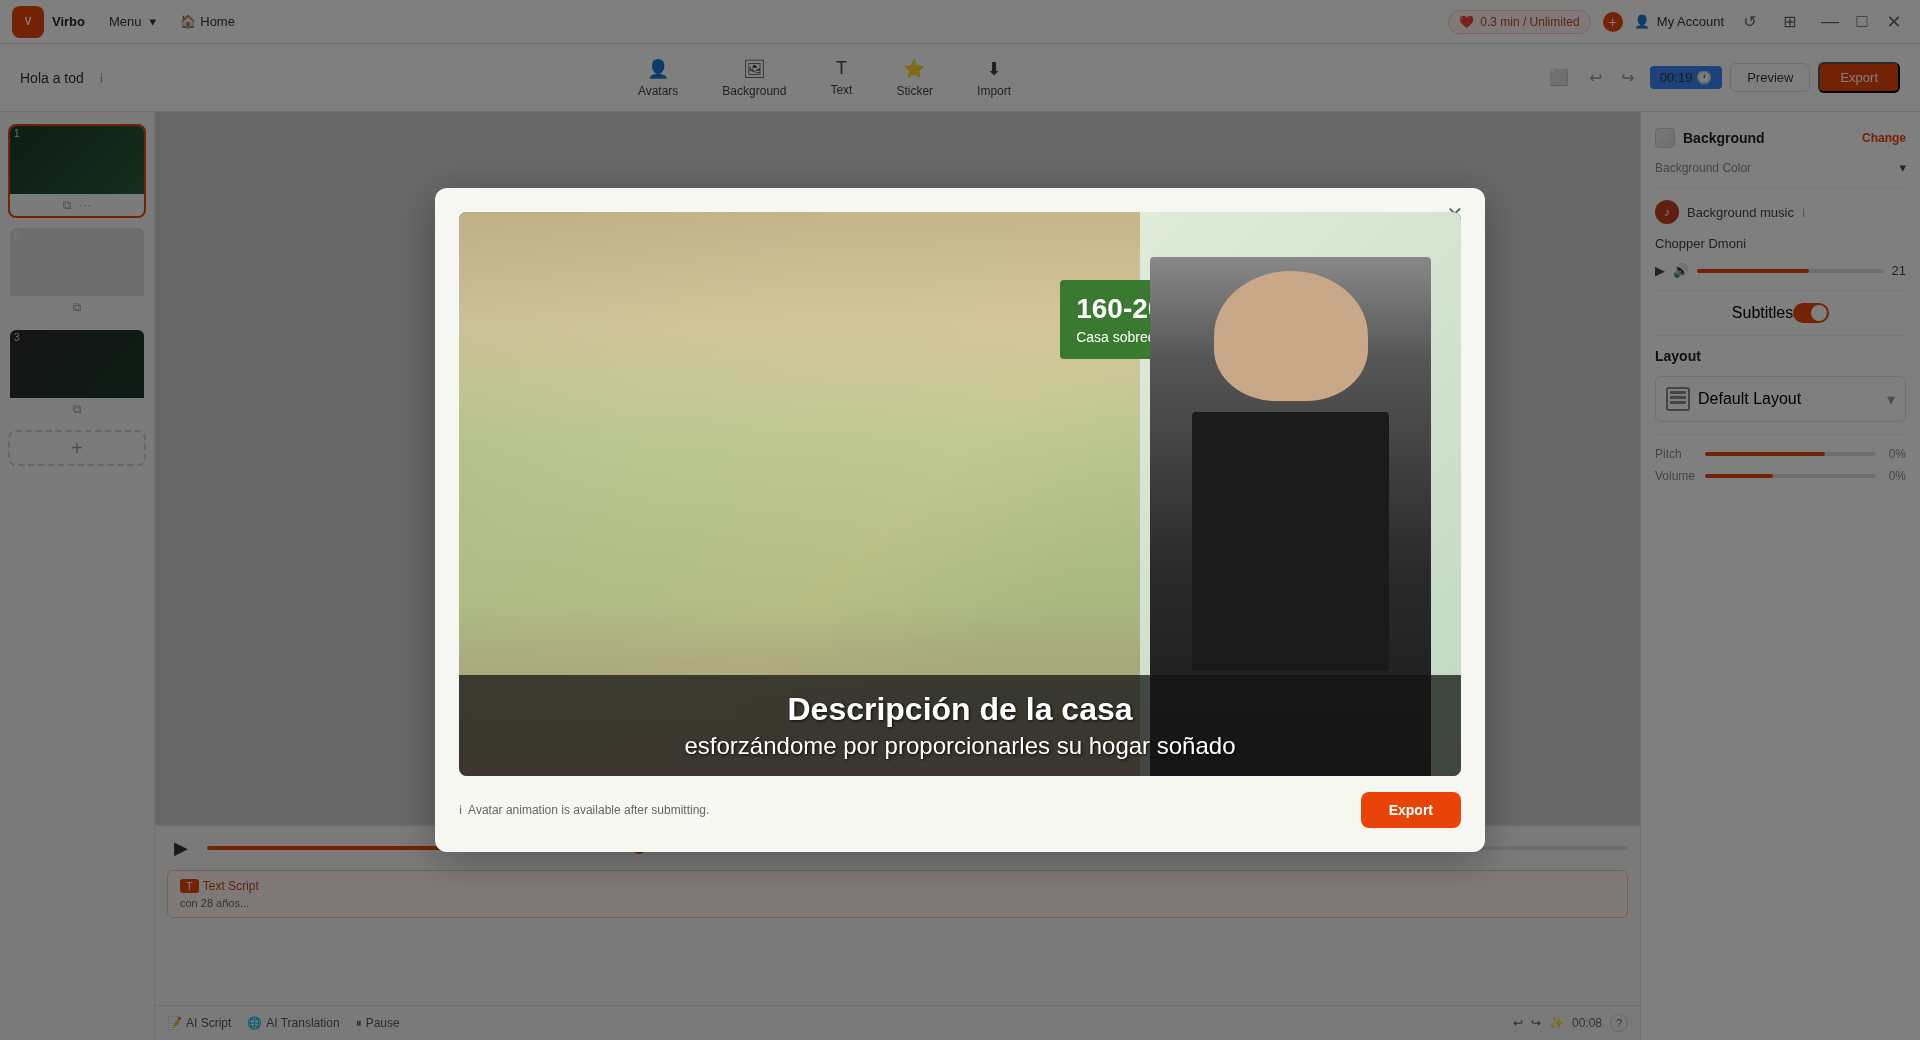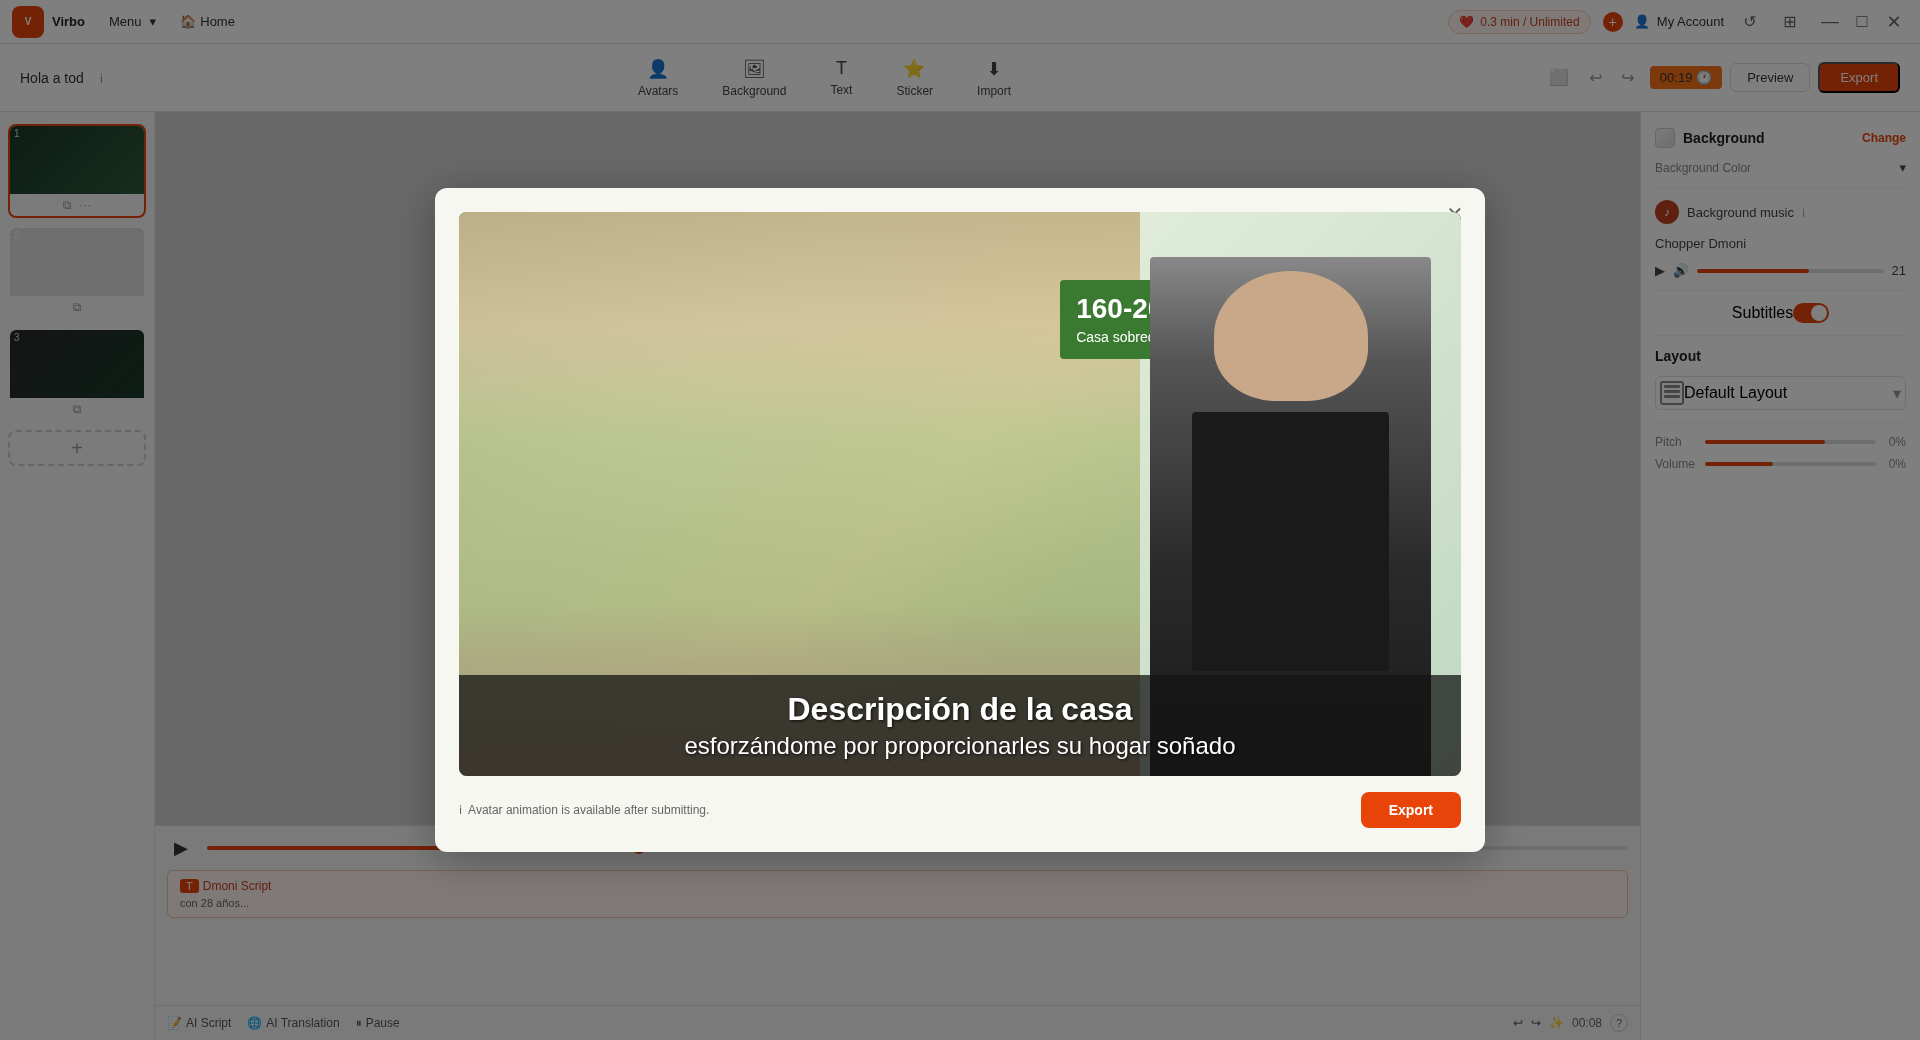--- a/index.html
+++ b/index.html
@@ -34,21 +34,21 @@
     .project-title { font-size: 14px; color: #333; font-weight: 500; margin-right: 8px; }
     .toolbar2-spacer { flex: 1; }
     .tool-btn {
       display: flex; flex-direction: column; align-items: center; gap: 4px;
       padding: 8px 18px; cursor: pointer; border-radius: 6px; color: #444; font-size: 12px;
     }
     .tool-icon { font-size: 18px; }
     .toolbar2-right { display: flex; align-items: center; gap: 8px; }
     .undo-redo { display: flex; gap: 4px; }
     .undo-btn, .redo-btn { width: 28px; height: 28px; border-radius: 4px; display: flex; align-items: center; justify-content: center; font-size: 16px; color: #999; cursor: pointer; }
-    .time-display { font-size: 13px; color: #333; background: #f97316; padding: 4px 10px; border-radius: 4px; }
+    .time-display { font-size: 13px; color: #333; background: #3b82f6; padding: 4px 10px; border-radius: 4px; }
     .preview-btn { padding: 6px 16px; border: 1px solid #ddd; border-radius: 6px; font-size: 13px; color: #333; cursor: pointer; background: #fff; }
     .export-btn { padding: 6px 20px; background: #e8440a; color: #fff; border-radius: 6px; font-size: 13px; cursor: pointer; font-weight: 500; }
 
     
     .main-layout { display: flex; height: calc(1040px - 44px - 68px); }
 
     
     .left-sidebar { width: 155px; background: #f7f7f7; border-right: 1px solid #e0e0e0; display: flex; flex-direction: column; padding: 12px 8px; gap: 8px; overflow-y: auto; }
     .slide-item { border-radius: 8px; overflow: hidden; cursor: pointer; position: relative; border: 2px solid transparent; }
     .slide-item.active { border-color: #e8440a; }
@@ -88,21 +88,21 @@
     .sidebar-row { display: flex; align-items: center; gap: 8px; margin-bottom: 12px; font-size: 13px; color: #444; }
     .sidebar-label { color: #888; font-size: 12px; }
     .sidebar-divider { height: 1px; background: #f0f0f0; margin: 12px 0; }
     .bg-color-preview { width: 20px; height: 20px; border-radius: 4px; background: linear-gradient(135deg, #f5f5f5, #ddd); border: 1px solid #ccc; }
     .bg-music-icon { width: 24px; height: 24px; border-radius: 50%; background: #c04020; display: flex; align-items: center; justify-content: center; }
     .volume-slider { flex: 1; height: 4px; background: #ddd; border-radius: 2px; position: relative; }
     .volume-fill { height: 100%; background: #e8440a; border-radius: 2px; width: 60%; }
     .subtitles-row { display: flex; align-items: center; justify-content: center; margin-bottom: 12px; }
     .toggle-on { width: 36px; height: 20px; background: #e8440a; border-radius: 10px; position: relative; cursor: pointer; }
     .toggle-on::after { content: ''; width: 16px; height: 16px; background: #fff; border-radius: 50%; position: absolute; top: 2px; right: 2px; }
-    .layout-row { display: flex; align-items: center; gap: 0; border: 1px solid #e0e0e0; border-radius: 6px; padding: 4px; cursor: pointer; }
+    .layout-row { display: flex; align-items: center; gap: 8px; border: 1px solid #e0e0e0; border-radius: 6px; padding: 10px; cursor: pointer; }
     .layout-icon { width: 24px; height: 24px; border: 2px solid #888; border-radius: 3px; display: flex; flex-direction: column; gap: 2px; padding: 2px; }
     .layout-line { height: 3px; background: #888; border-radius: 1px; }
     .layout-dropdown-arrow { margin-left: auto; color: #999; }
     .pitch-volume-section { margin-top: 8px; }
     .pv-row { display: flex; align-items: center; gap: 0; margin-bottom: 8px; }
     .pv-label { font-size: 12px; color: #888; width: 50px; }
     .pv-slider { flex: 1; height: 4px; background: #ddd; border-radius: 2px; }
     .pv-fill { height: 100%; background: #e8440a; border-radius: 2px; width: 70%; }
     .pv-value { font-size: 12px; color: #888; width: 30px; text-align: right; }
 
@@ -267,21 +267,21 @@
       <div class="timeline-controls">
         <button class="play-btn">▶</button>
         <div class="timeline-progress">
           <div class="timeline-progress-fill"></div>
           <div class="timeline-thumb"></div>
         </div>
       </div>
       <div class="text-script-bar">
         <div class="text-script-label">
           <span style="background:#e8440a;color:#fff;padding:1px 6px;border-radius:3px;font-size:11px;">T</span>
-          <span>Dmoni Script</span>
+          <span>Text Script</span>
         </div>
         <div class="script-text">con 28 años...</div>
       </div>
     </div>
 
     <div class="bottom-toolbar">
       <div class="bottom-left-tools">
         <div class="bottom-tool-btn">
           <span>📝</span>
           <span>AI Script</span>

